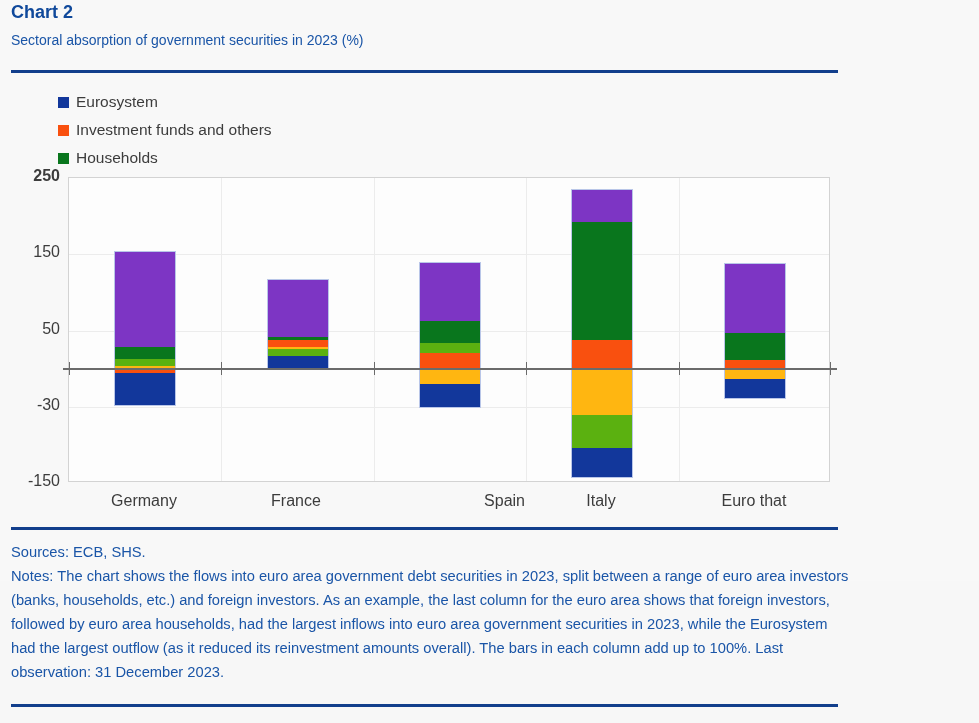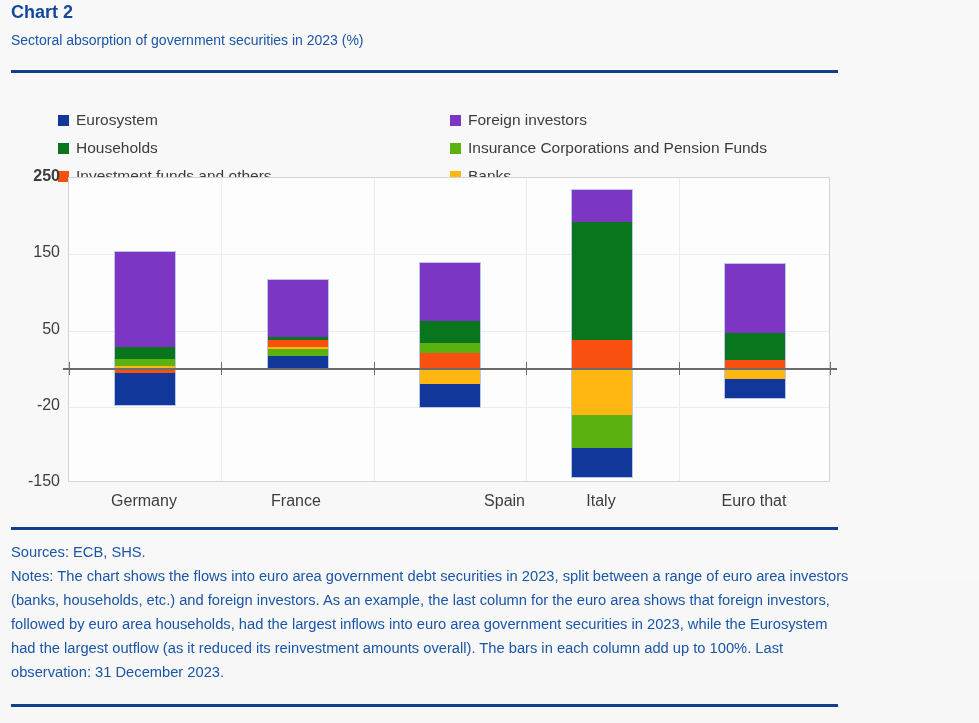--- a/index.html
+++ b/index.html
@@ -53,21 +53,21 @@
   .rule-bottom {
     position: absolute;
     left: 11px; top: 704px;
     width: 827px; height: 3px;
     background: #123f8c;
   }
 
   
   .legend {
     position: absolute;
-    left: 58px; top: 106px;
+    left: 58px; top: 88px;
     width: 790px; height: 76px;
   }
   .legend-col {
     position: absolute;
     top: 0;
   }
   .legend-col.left { left: 0px; }
   .legend-col.right { left: 392px; }
   .legend-item {
     height: 28px;
@@ -180,49 +180,35 @@
   <div class="chart-subtitle">Sectoral absorption of government securities in 2023 (%)</div>
   <div class="rule-top"></div>
 
   <div class="legend">
     <div class="legend-col left" id="legend-left">
         <div class="legend-item">
           <span class="legend-swatch" style="background: rgb(18, 55, 155);"></span>
           <span>Eurosystem</span>
         </div>
         <div class="legend-item">
-          <span class="legend-swatch" style="background: rgb(9, 118, 29);"></span>
-          <span>Households</span>
-        </div>
-        <div class="legend-item">
           <span class="legend-swatch" style="background: rgb(249, 80, 15);"></span>
           <span>Investment funds and others</span>
         </div>
-      </div>
-    <div class="legend-col right" id="legend-right">
         <div class="legend-item">
-          <span class="legend-swatch" style="background: rgb(125, 53, 196);"></span>
-          <span>Foreign investors</span>
-        </div>
-        <div class="legend-item">
-          <span class="legend-swatch" style="background: rgb(91, 177, 16);"></span>
-          <span>Insurance Corporations and Pension Funds</span>
-        </div>
-        <div class="legend-item">
-          <span class="legend-swatch" style="background: rgb(255, 182, 17);"></span>
-          <span>Banks</span>
+          <span class="legend-swatch" style="background: rgb(9, 118, 29);"></span>
+          <span>Households</span>
         </div>
       </div>
   </div>
 
   <div class="ylabels" id="ylabels">
       <div class="ylabel" style="top: -10px; font-weight: bold;">250</div>
       <div class="ylabel" style="top: 66.25px;">150</div>
       <div class="ylabel" style="top: 142.5px;">50</div>
-      <div class="ylabel" style="top: 218.75px;">-20</div>
+      <div class="ylabel" style="top: 218.75px;">-30</div>
       <div class="ylabel" style="top: 295px;">-150</div>
     </div>
 
   <div class="plot" id="plot">
       <div class="gridline" style="top: 76.25px;"></div>
       <div class="gridline" style="top: 152.5px;"></div>
       <div class="gridline" style="top: 228.75px;"></div>
       <div class="vgridline" style="left: 152px;"></div>
       <div class="vgridline" style="left: 305px;"></div>
       <div class="vgridline" style="left: 457px;"></div>

